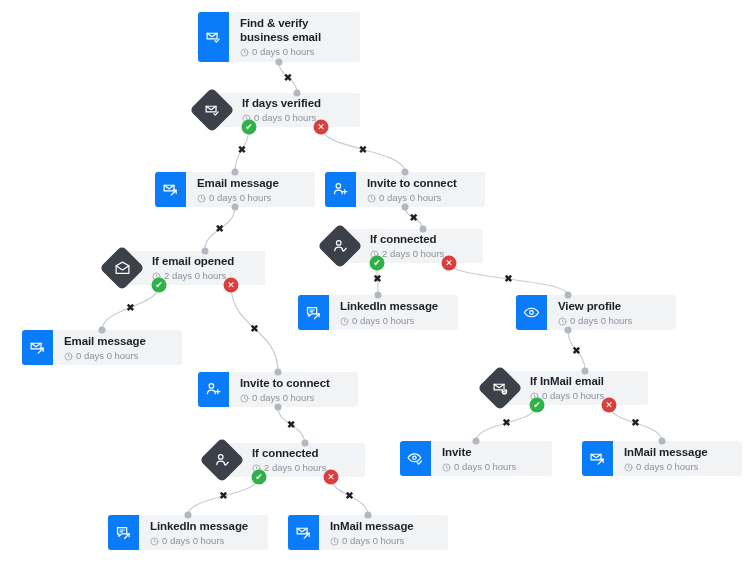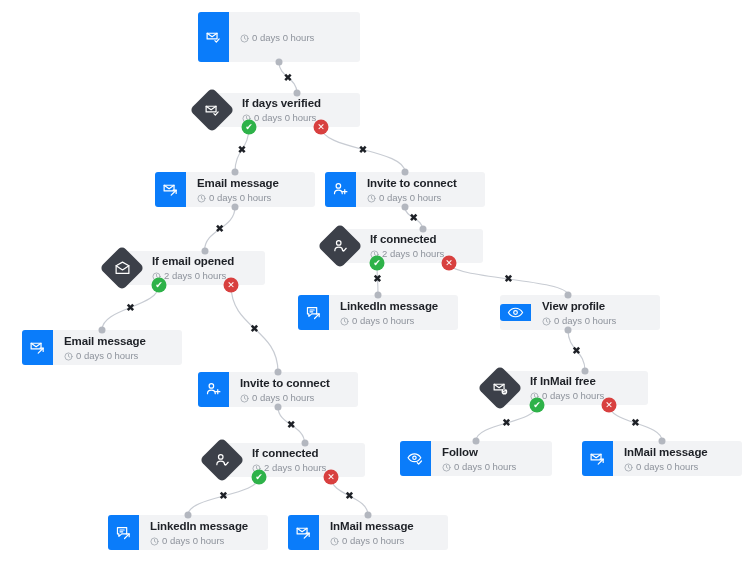--- a/index.html
+++ b/index.html
@@ -192,20 +192,21 @@
   <div id="nodes-layer">
       <div class="node" style="left: 198px; top: 12px; width: 162px; height: 50px;">
         <div class="iconbox">
           <svg width="17" height="17" viewBox="0 0 24 24" fill="none" stroke="currentColor" stroke-width="1.7" stroke-linecap="round" stroke-linejoin="round">
             <path d="M3 6h14v8H3z"></path>
             <path d="M3 6l7 5 7-5"></path>
             <path d="M14 16.5l2 2 4-4.5"></path>
           </svg>
         </div>
         <div class="labels">
+          <div class="title">Find &amp; verify business email</div>
           <div class="sub">
             <span class="clock"><svg width="9" height="9" viewBox="0 0 24 24" fill="none" stroke="#9aa0a8" stroke-width="2" stroke-linecap="round">
                 <circle cx="12" cy="12" r="9.5"></circle>
                 <path d="M12 6.5V12l3.6 2.2"></path>
               </svg></span>
             <span>0 days 0 hours</span>
           </div>
         </div>
       </div>
       <div class="node cond" style="left: 190px; top: 88px; width: 170px; height: 44px;">
@@ -328,21 +329,21 @@
           <div class="title">LinkedIn message</div>
           <div class="sub">
             <span class="clock"><svg width="9" height="9" viewBox="0 0 24 24" fill="none" stroke="#9aa0a8" stroke-width="2" stroke-linecap="round">
                 <circle cx="12" cy="12" r="9.5"></circle>
                 <path d="M12 6.5V12l3.6 2.2"></path>
               </svg></span>
             <span>0 days 0 hours</span>
           </div>
         </div>
       </div>
-      <div class="node" style="left: 500px; top: 295px; width: 160px; height: 35px; align-items: center;">
+      <div class="node" style="left: 516px; top: 295px; width: 160px; height: 35px;">
         <div class="iconbox">
           <svg width="17" height="17" viewBox="0 0 24 24" fill="none" stroke="currentColor" stroke-width="1.7" stroke-linecap="round" stroke-linejoin="round">
             <path d="M2 12s3.6-6 10-6 10 6 10 6-3.6 6-10 6S2 12 2 12z"></path>
             <circle cx="12" cy="12" r="2.6"></circle>
           </svg>
         </div>
         <div class="labels">
           <div class="title">View profile</div>
           <div class="sub">
             <span class="clock"><svg width="9" height="9" viewBox="0 0 24 24" fill="none" stroke="#9aa0a8" stroke-width="2" stroke-linecap="round">
@@ -399,21 +400,21 @@
           <div class="dicon">
             <svg width="17" height="17" viewBox="0 0 24 24" fill="none" stroke="currentColor" stroke-width="1.7" stroke-linecap="round" stroke-linejoin="round">
               <path d="M3 6h14v8H3z"></path>
               <path d="M3 6l7 5 7-5"></path>
               <circle cx="17.5" cy="16.5" r="4" fill="currentColor" stroke="none"></circle>
               <text x="17.5" y="19" font-size="6.5" text-anchor="middle" fill="#3c4049" stroke="none" font-family="Liberation Sans">S</text>
             </svg>
           </div>
         </div>
         <div class="labels">
-          <div class="title">If InMail free</div>
+          <div class="title">If InMail email</div>
           <div class="sub">
             <span class="clock"><svg width="9" height="9" viewBox="0 0 24 24" fill="none" stroke="#9aa0a8" stroke-width="2" stroke-linecap="round">
                 <circle cx="12" cy="12" r="9.5"></circle>
                 <path d="M12 6.5V12l3.6 2.2"></path>
               </svg></span>
             <span>0 days 0 hours</span>
           </div>
         </div>
       </div>
       <div class="node cond" style="left: 200px; top: 438px; width: 165px; height: 44px;">
@@ -441,21 +442,21 @@
       </div>
       <div class="node" style="left: 400px; top: 441px; width: 152px; height: 35px;">
         <div class="iconbox">
           <svg width="17" height="17" viewBox="0 0 24 24" fill="none" stroke="currentColor" stroke-width="1.7" stroke-linecap="round" stroke-linejoin="round">
             <path d="M1.5 11s3.4-5.5 9-5.5 9 5.5 9 5.5-3.4 5.5-9 5.5S1.5 11 1.5 11z"></path>
             <circle cx="10.5" cy="11" r="2.4"></circle>
             <path d="M14.5 18l2 2 4-4.5"></path>
           </svg>
         </div>
         <div class="labels">
-          <div class="title">Follow</div>
+          <div class="title">Invite</div>
           <div class="sub">
             <span class="clock"><svg width="9" height="9" viewBox="0 0 24 24" fill="none" stroke="#9aa0a8" stroke-width="2" stroke-linecap="round">
                 <circle cx="12" cy="12" r="9.5"></circle>
                 <path d="M12 6.5V12l3.6 2.2"></path>
               </svg></span>
             <span>0 days 0 hours</span>
           </div>
         </div>
       </div>
       <div class="node" style="left: 582px; top: 441px; width: 160px; height: 35px;">

